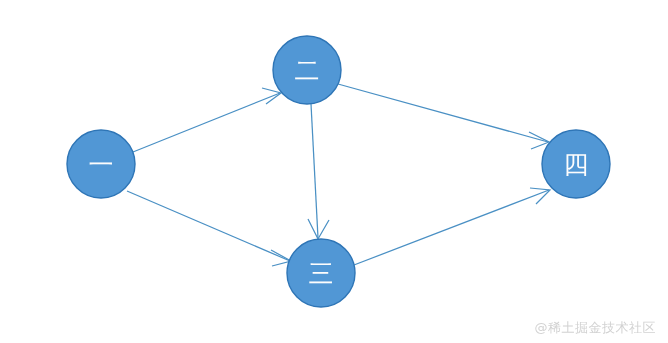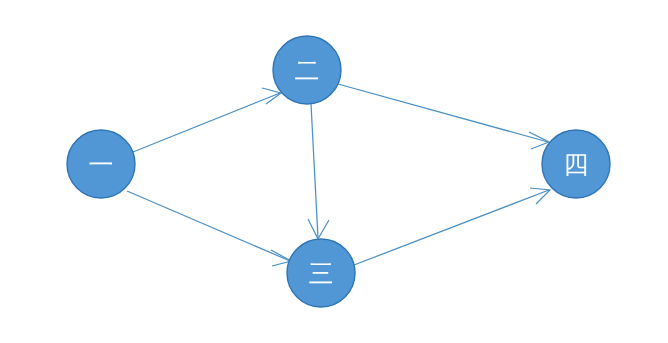--- a/index.html
+++ b/index.html
@@ -113,14 +113,15 @@
 
       <g>
         <circle class="node-circle" cx="576" cy="164" r="34"></circle>
         <text class="node-label" x="576" y="164">四</text>
       </g>
 
     </g>
 
   </svg>
 
+  <div class="watermark">@稀土掘金技术社区</div>
 
 </div>
 
 </body></html>

